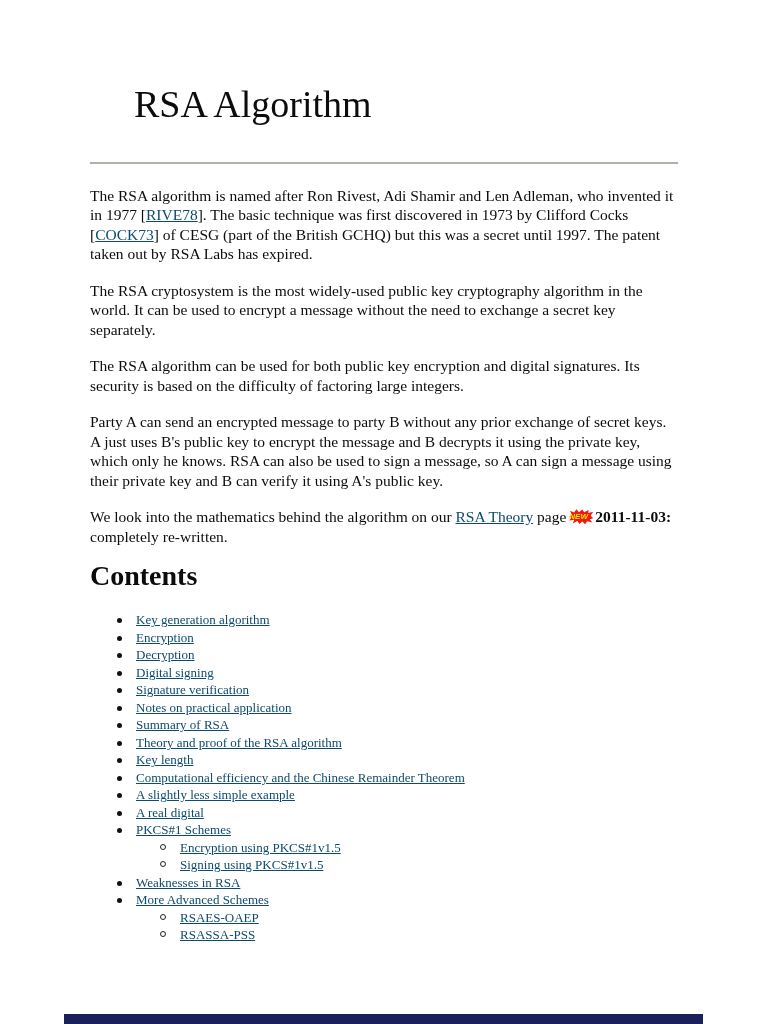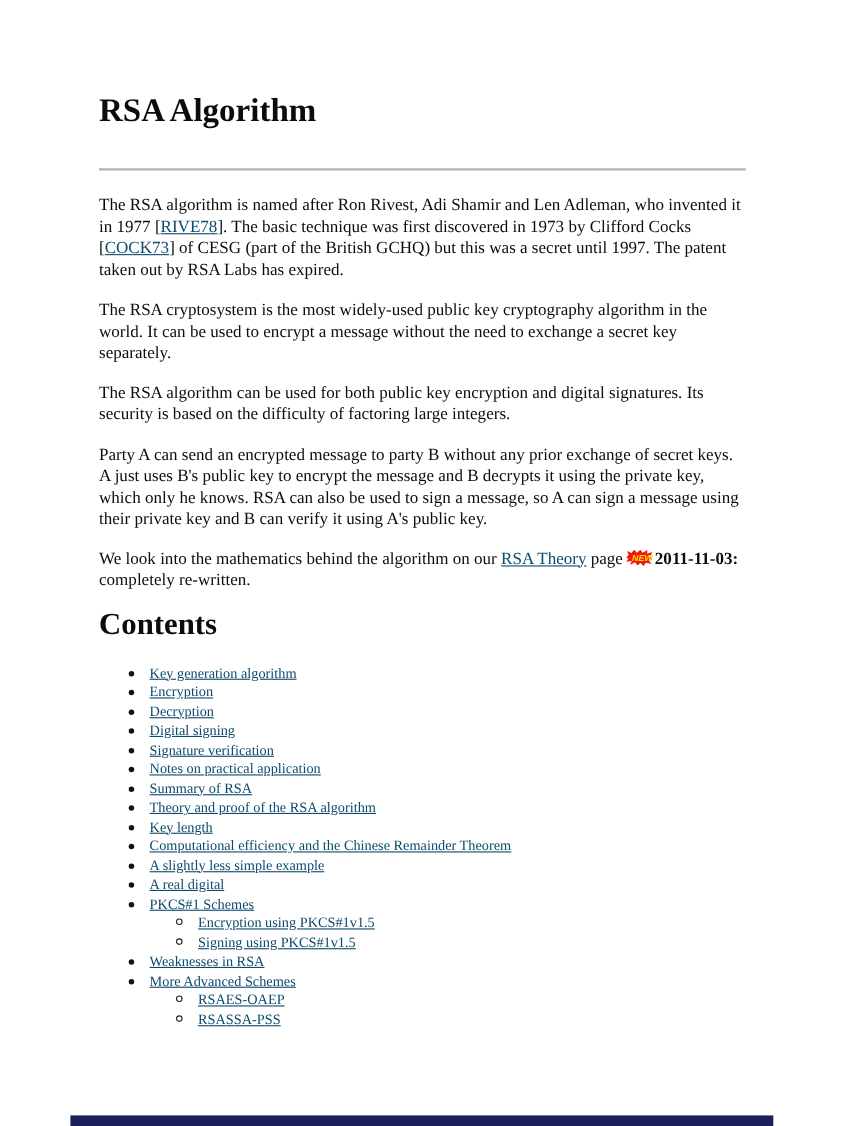--- a/index.html
+++ b/index.html
@@ -7,24 +7,25 @@
   body {
     font-family: "Liberation Serif", "DejaVu Serif", serif;
     color: #0c0c0c;
     position: relative;
   }
   .page {
     padding: 84px 90px 0 90px;
     width: 768px;
   }
   h1.doc-title {
-    font-size: 30px;
-    font-weight: bold;
+    font-size: 38px;
+    font-weight: normal;
     letter-spacing: 0;
     line-height: 1.1;
+    margin-left: 44px;
   }
   .rule {
     height: 2px;
     background: #b4b0a3;
     border: none;
     margin-top: 36px;
   }
   p.body-par {
     font-size: 15.5px;
     line-height: 19.5px;
@@ -54,21 +55,21 @@
   }
   .new-text {
     position: absolute;
     inset: 0;
     color: #ffe000;
     font-family: "Liberation Sans", sans-serif;
     font-weight: bold;
     font-style: italic;
     font-size: 8px;
     line-height: 15px;
-    text-align: right;
+    text-align: left;
   }
   h2.contents-title {
     font-size: 28px;
     font-weight: bold;
     margin-top: 14px;
   }
   ul.toc {
     list-style: none;
     margin-top: 19px;
     font-size: 13px;

